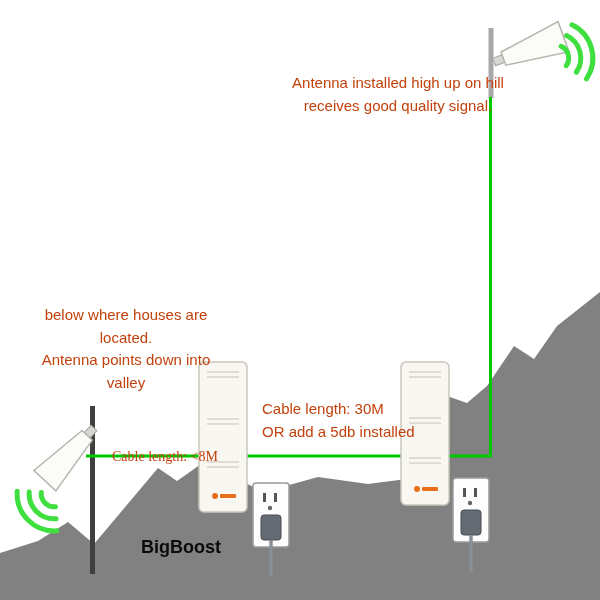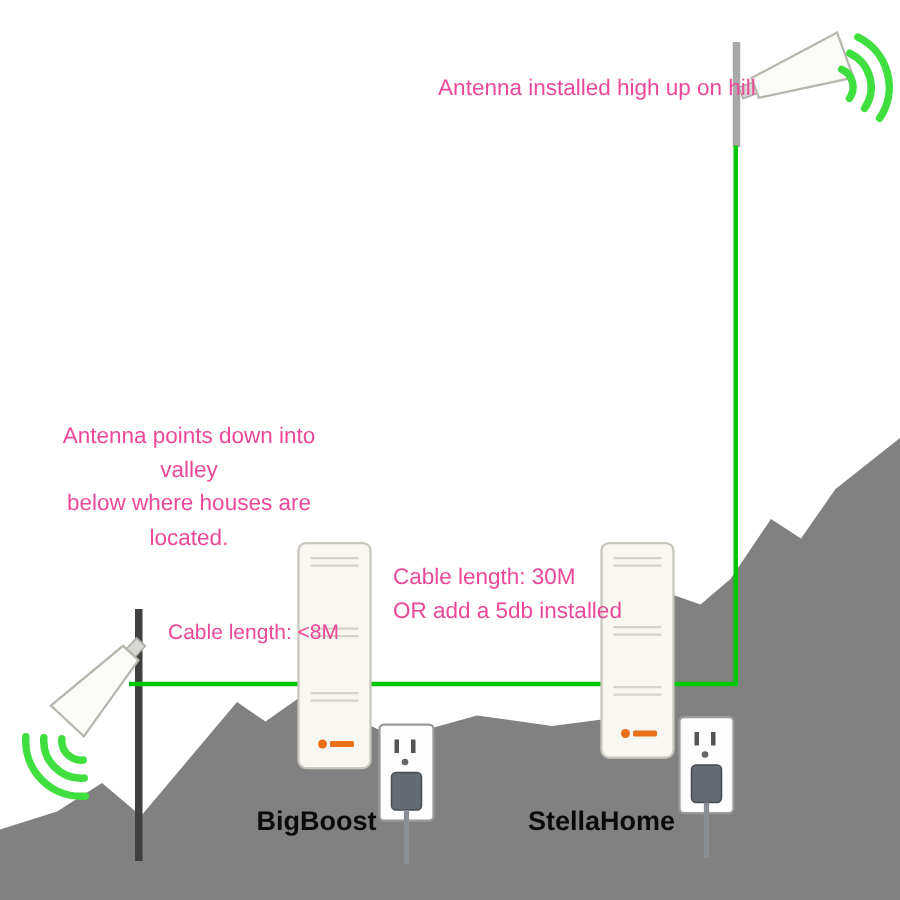--- a/index.html
+++ b/index.html
@@ -1,26 +1,26 @@
 <!DOCTYPE html>
 <html style="--cable-green: #00c800; --signal-green: #3fdf3f; --terrain-gray: #818181; --device-body: #f8f7f2; --logo-orange: #e8701a;"><head>
 <meta charset="utf-8">
 <style>
   html,body{margin:0;padding:0;background:#ffffff;}
   .stage{position:relative;width:600px;height:600px;background:#ffffff;
          font-family:"Liberation Sans",sans-serif;color:#0a0a0a;overflow:hidden;}
   .stage svg{position:absolute;left:0;top:0;}
-  .label{position:absolute;color:#ec4899;}
+  .label{position:absolute;color:#c2410c;margin-top:24px;}
   .note{font-size:15px;line-height:1.5;text-align:center;}
   #note-top{left:290px;top:48px;width:216px;}
   #note-left{left:30px;top:280px;width:192px;}
   #cable-right-label{left:498px;top:252px;font-size:14px;}
-  #cable-left-label{left:112px;top:413px;font-size:14px;}
+  #cable-left-label{left:112px;top:425px;font-size:14px;font-family:Liberation Serif, serif;}
   #cable-mid-label{left:262px;top:374px;font-size:15px;line-height:1.5;}
-  .device-label{position:absolute;width:140px;text-align:center;font-size:18px;font-weight:bold;}
+  .device-label{position:absolute;width:140px;font-size:18px;font-weight:bold;}
   #bigboost-label{left:141px;top:537px;}
   #stellahome-label{left:331px;top:537px;}
 
   .terrain{fill:var(--terrain-gray,#818181);}
   .cable{stroke:var(--cable-green,#00c800);stroke-width:3;fill:none;}
   .arc{stroke:var(--signal-green,#3fdf3f);stroke-width:5;fill:none;stroke-linecap:round;}
   .antenna-body{fill:#fbfbf8;stroke:#b8b5ad;stroke-width:1.5;}
   .mount{fill:#d6d6d2;stroke:#a8a8a2;stroke-width:1;}
   .pole-dark{fill:#3f3f3f;}
   .pole-light{fill:#a8a8a8;}
@@ -121,31 +121,31 @@
       <rect class="slot" x="463" y="488" width="3" height="9"></rect>
       <rect class="slot" x="474" y="488" width="3" height="9"></rect>
       <circle class="hole" cx="470" cy="503" r="2.2"></circle>
       <rect class="plug" x="461" y="510" width="20" height="25" rx="3"></rect>
       <path class="cord" d="M471 535 V572"></path>
     </g>
   </svg>
 
   <div class="label note" id="note-top">
     <div>Antenna installed high up on hill</div>
+    <div>receives good quality signal.</div>
   </div>
 
   <div class="label note" id="note-left">
+    <div>below where houses are located.</div>
     <div>Antenna points down into valley</div>
-    <div>below where houses are located.</div>
   </div>
 
 
   <div class="label" id="cable-left-label">Cable length: &lt;8M</div>
 
   <div class="label" id="cable-mid-label">
     <div>Cable length: 30M</div>
     <div>OR add a 5db installed</div>
   </div>
 
   <div class="device-label" id="bigboost-label">BigBoost</div>
 
-  <div class="device-label" id="stellahome-label">StellaHome</div>
 </div>
 
 </body></html>

